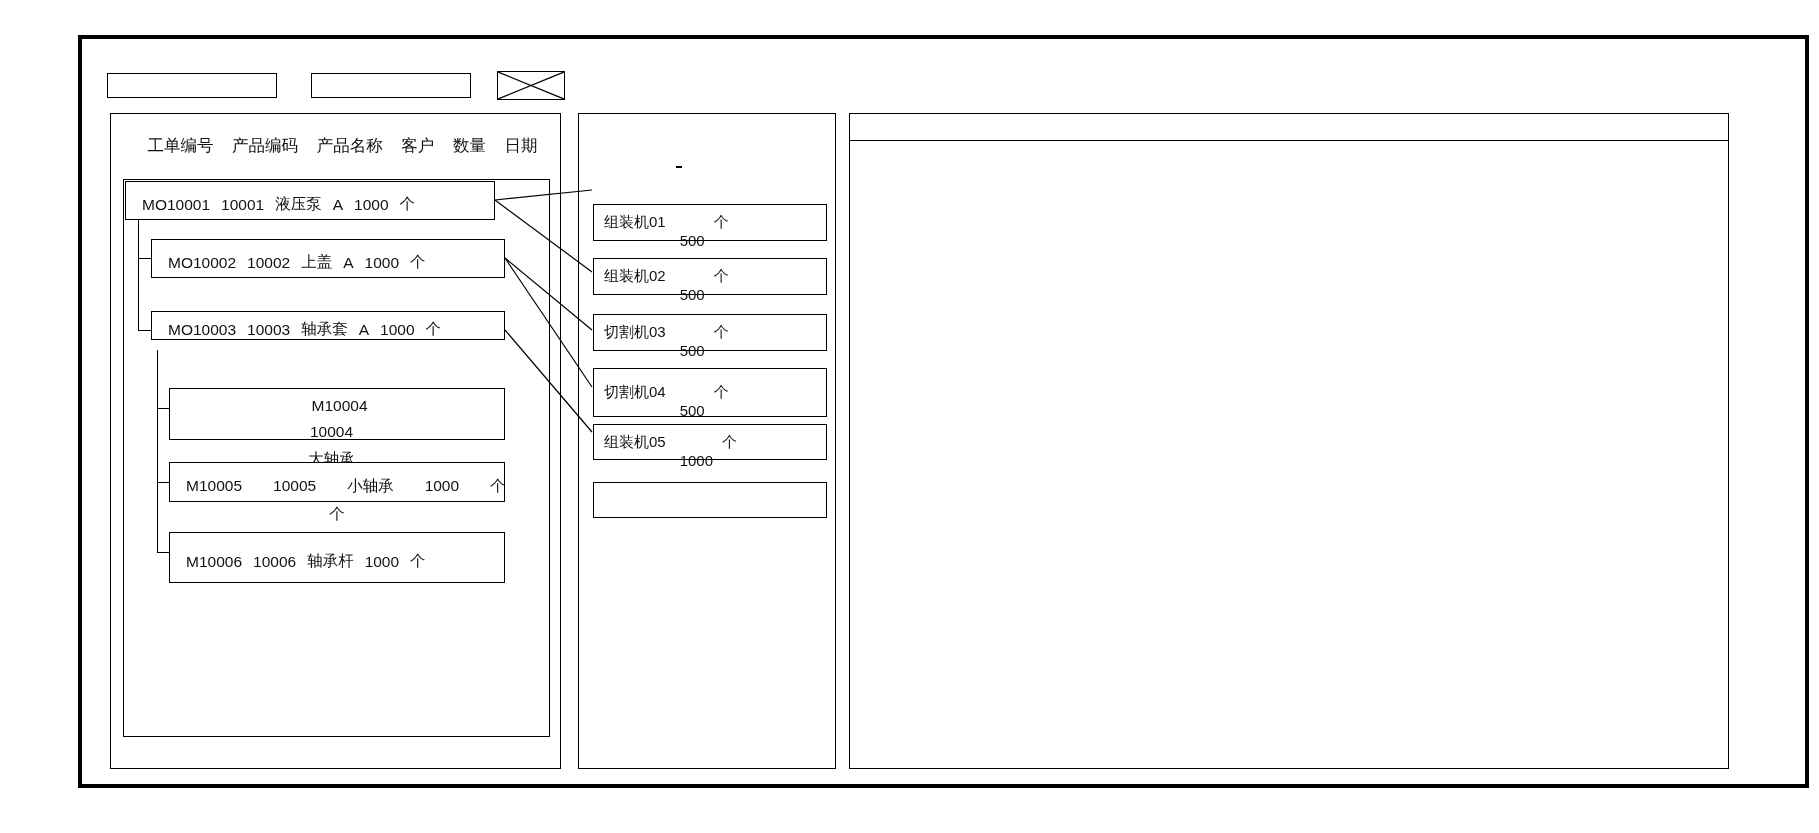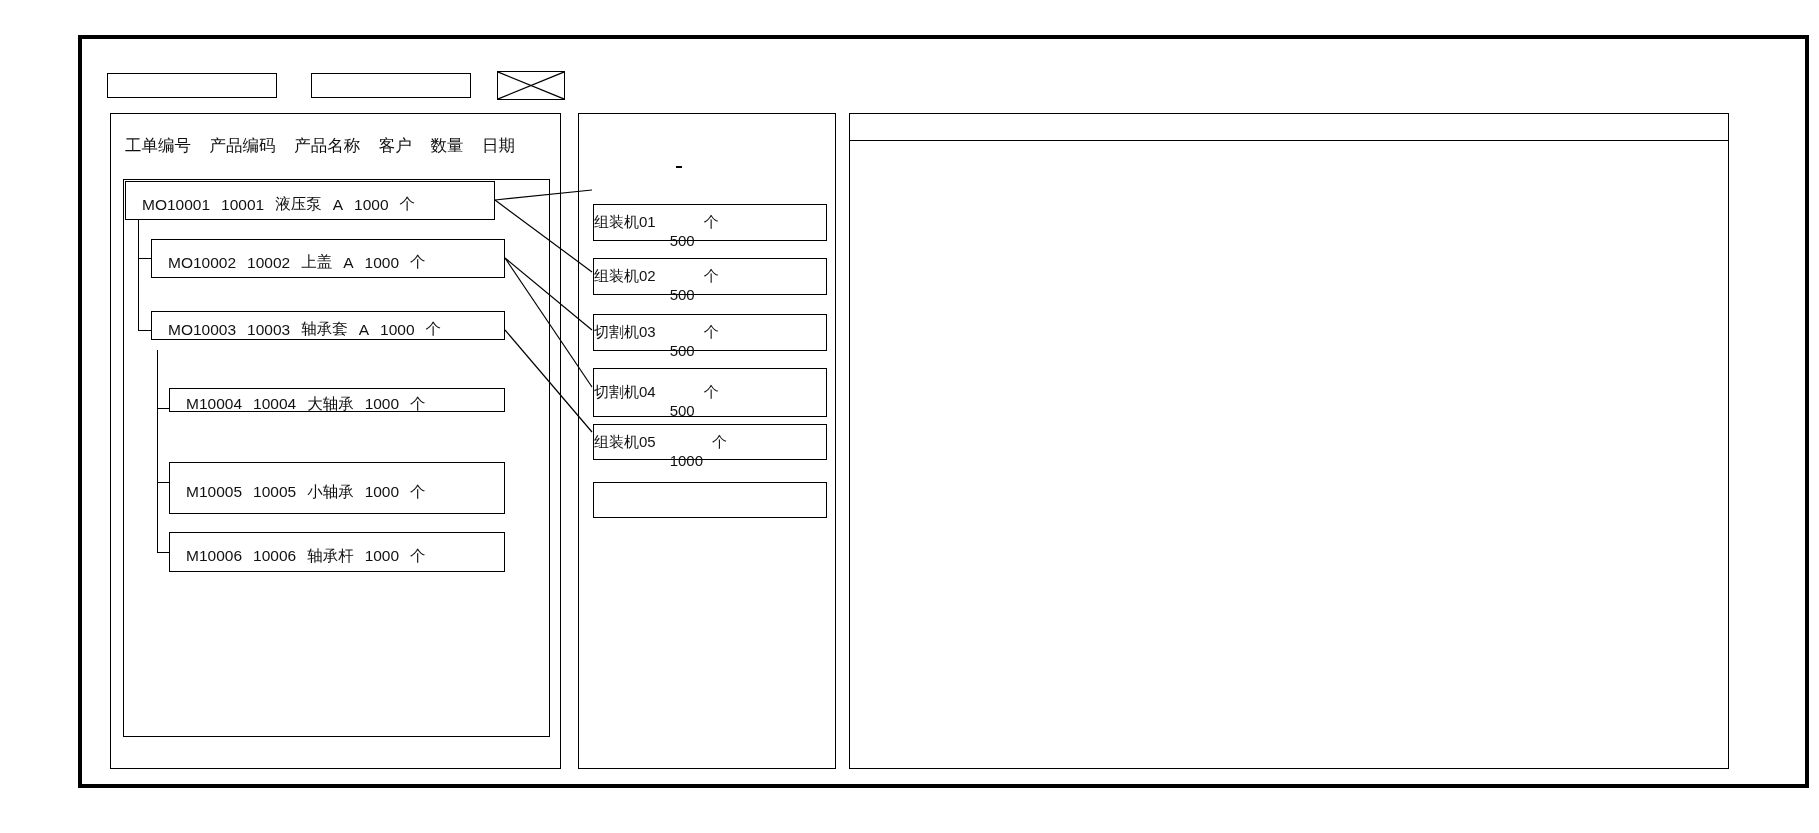--- a/index.html
+++ b/index.html
@@ -11,20 +11,21 @@
     font-family: "Liberation Sans", "DejaVu Sans", sans-serif;
     color: #111111;
   }
 
   #app {
     position: relative;
     width: 1819px;
     height: 833px;
     background: #ffffff;
     overflow: hidden;
+    text-align: center;
   }
 
   
   .window-frame {
     position: absolute;
     left: 78px;
     top: 35px;
     width: 1731px;
     height: 753px;
     border: 4px solid #000000;
@@ -103,23 +104,23 @@
     white-space: nowrap;
     z-index: 3;
   }
   .tree-row .cell { margin-right: 11px; margin-top: 8px; }
   .tree-row .cell:first-child { margin-left: 16px; }
   .tree-row .cell:last-child { margin-right: 0; }
 
   #tree-row-0 { left: 14px;  top: 67px;  width: 370px; height: 39px; }
   #tree-row-1 { left: 40px;  top: 125px; width: 354px; height: 39px; }
   #tree-row-2 { left: 40px;  top: 197px; width: 354px; height: 29px; }
-  #tree-row-3 { left: 58px;  top: 274px; width: 336px; height: 24px; }
-  #tree-row-4 { left: 58px;  top: 348px; width: 336px; height: 52px; }
-  #tree-row-5 { left: 58px;  top: 418px; width: 336px; height: 40px; }
+  #tree-row-3 { left: 58px;  top: 274px; width: 336px; height: 52px; flex-direction: column; }
+  #tree-row-4 { left: 58px;  top: 348px; width: 336px; height: 40px; gap: 20px; }
+  #tree-row-5 { left: 58px;  top: 418px; width: 336px; height: 51px; }
 
   
   .tree-link {
     position: absolute;
     background: #000000;
     z-index: 1;
   }
 
   
   .mid-panel {
@@ -144,21 +145,21 @@
     position: absolute;
     left: 14px;
     width: 234px;
     border: 1px solid #000000;
     box-sizing: border-box;
     background: #ffffff;
     font-size: 15px;
     display: flex;
     align-items: center;
     white-space: nowrap;
-    padding-left: 0;
+    padding-left: 10px;
   }
   .mid-item .m-name { margin-right: 14px; }
   .mid-item .m-qty  { margin-right: 9px; margin-top: 36px; }
 
   #mid-item-0 { top: 90px;  height: 37px; }
   #mid-item-1 { top: 144px; height: 37px; }
   #mid-item-2 { top: 200px; height: 37px; }
   #mid-item-3 { top: 254px; height: 49px; }
   #mid-item-4 { top: 310px; height: 36px; }
   #mid-item-5 { top: 368px; height: 36px; }

